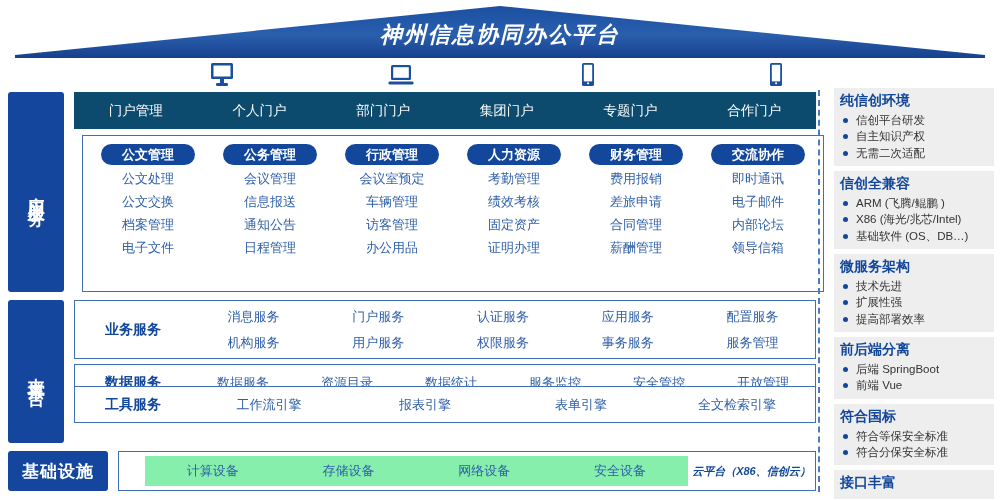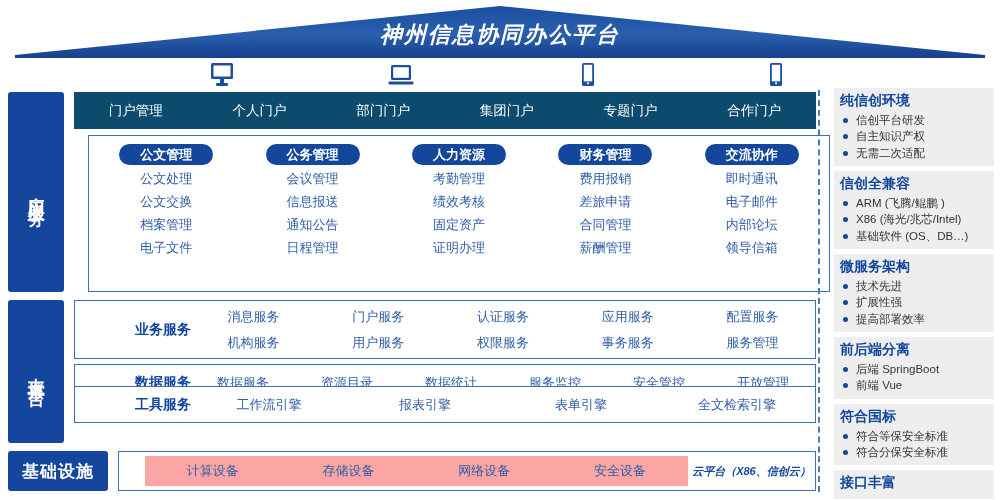--- a/index.html
+++ b/index.html
@@ -65,21 +65,21 @@
     background: #0c4a6e;
     display: flex; align-items: center;
   }
   .portal-item {
     flex: 1; text-align: center;
     color: #ffffff; font-size: 13.5px;
   }
 
   
   .app-card {
-    position: absolute; left: 88px; top: 135px;
+    position: absolute; left: 82px; top: 135px;
     width: 742px; height: 157px;
     background: #ffffff;
     border: 1.5px solid #3f6fb5;
     display: flex;
     padding: 8px 4px 4px 4px;
   }
   .app-col {
     flex: 1;
     display: flex; flex-direction: column; align-items: center;
   }
@@ -104,21 +104,21 @@
     width: 742px;
     background: #ffffff;
     border: 1.5px solid #3f6fb5;
     display: flex; align-items: center;
   }
   #sup-row-0 { top: 300px; height: 59px; }
   #sup-row-1 { top: 364px; height: 37px; }
   #sup-row-2 { top: 386px; height: 37px; }
 
   .sup-label {
-    width: 116px; text-align: right;
+    width: 116px; text-align: center;
     font-size: 14px; font-weight: bold; color: #12479b;
     flex-shrink: 0;
   }
   .sup-items { flex: 1; display: flex; flex-wrap: wrap; }
   .sup-cell {
     text-align: center;
     font-size: 13px; color: #2f5fa8;
   }
   #sup-row-0 .sup-cell { width: 20%; line-height: 26px; }
   #sup-row-1 .sup-cell { width: 16.666%; }
@@ -127,21 +127,21 @@
   
   .inf-bar {
     position: absolute; left: 118px; top: 451px;
     width: 698px; height: 40px;
     background: #ffffff;
     border: 1.5px solid #3f6fb5;
     display: flex; align-items: stretch;
   }
   .inf-gray {
     flex: 0 0 78%;
-    background: #fca5a5;
+    background: #86efac;
     display: flex; align-items: center;
     margin: 4px 0 4px 26px;
   }
   .inf-item {
     flex: 1; text-align: center;
     font-size: 13px; color: #2f5fa8;
   }
   .inf-cloud {
     flex: 1;
     display: flex; align-items: center; justify-content: center;
@@ -261,20 +261,27 @@
         <div class="app-item">公文交换</div>
         <div class="app-item">档案管理</div>
         <div class="app-item">电子文件</div>
       </div>
       <div class="app-col">
         <div class="app-pill">公务管理</div>
         <div class="app-item">会议管理</div>
         <div class="app-item">信息报送</div>
         <div class="app-item">通知公告</div>
         <div class="app-item">日程管理</div>
+      </div>
+      <div class="app-col">
+        <div class="app-pill">行政管理</div>
+        <div class="app-item">会议室预定</div>
+        <div class="app-item">车辆管理</div>
+        <div class="app-item">访客管理</div>
+        <div class="app-item">办公用品</div>
       </div>
       <div class="app-col">
         <div class="app-pill">人力资源</div>
         <div class="app-item">考勤管理</div>
         <div class="app-item">绩效考核</div>
         <div class="app-item">固定资产</div>
         <div class="app-item">证明办理</div>
       </div>
       <div class="app-col">
         <div class="app-pill">财务管理</div>

